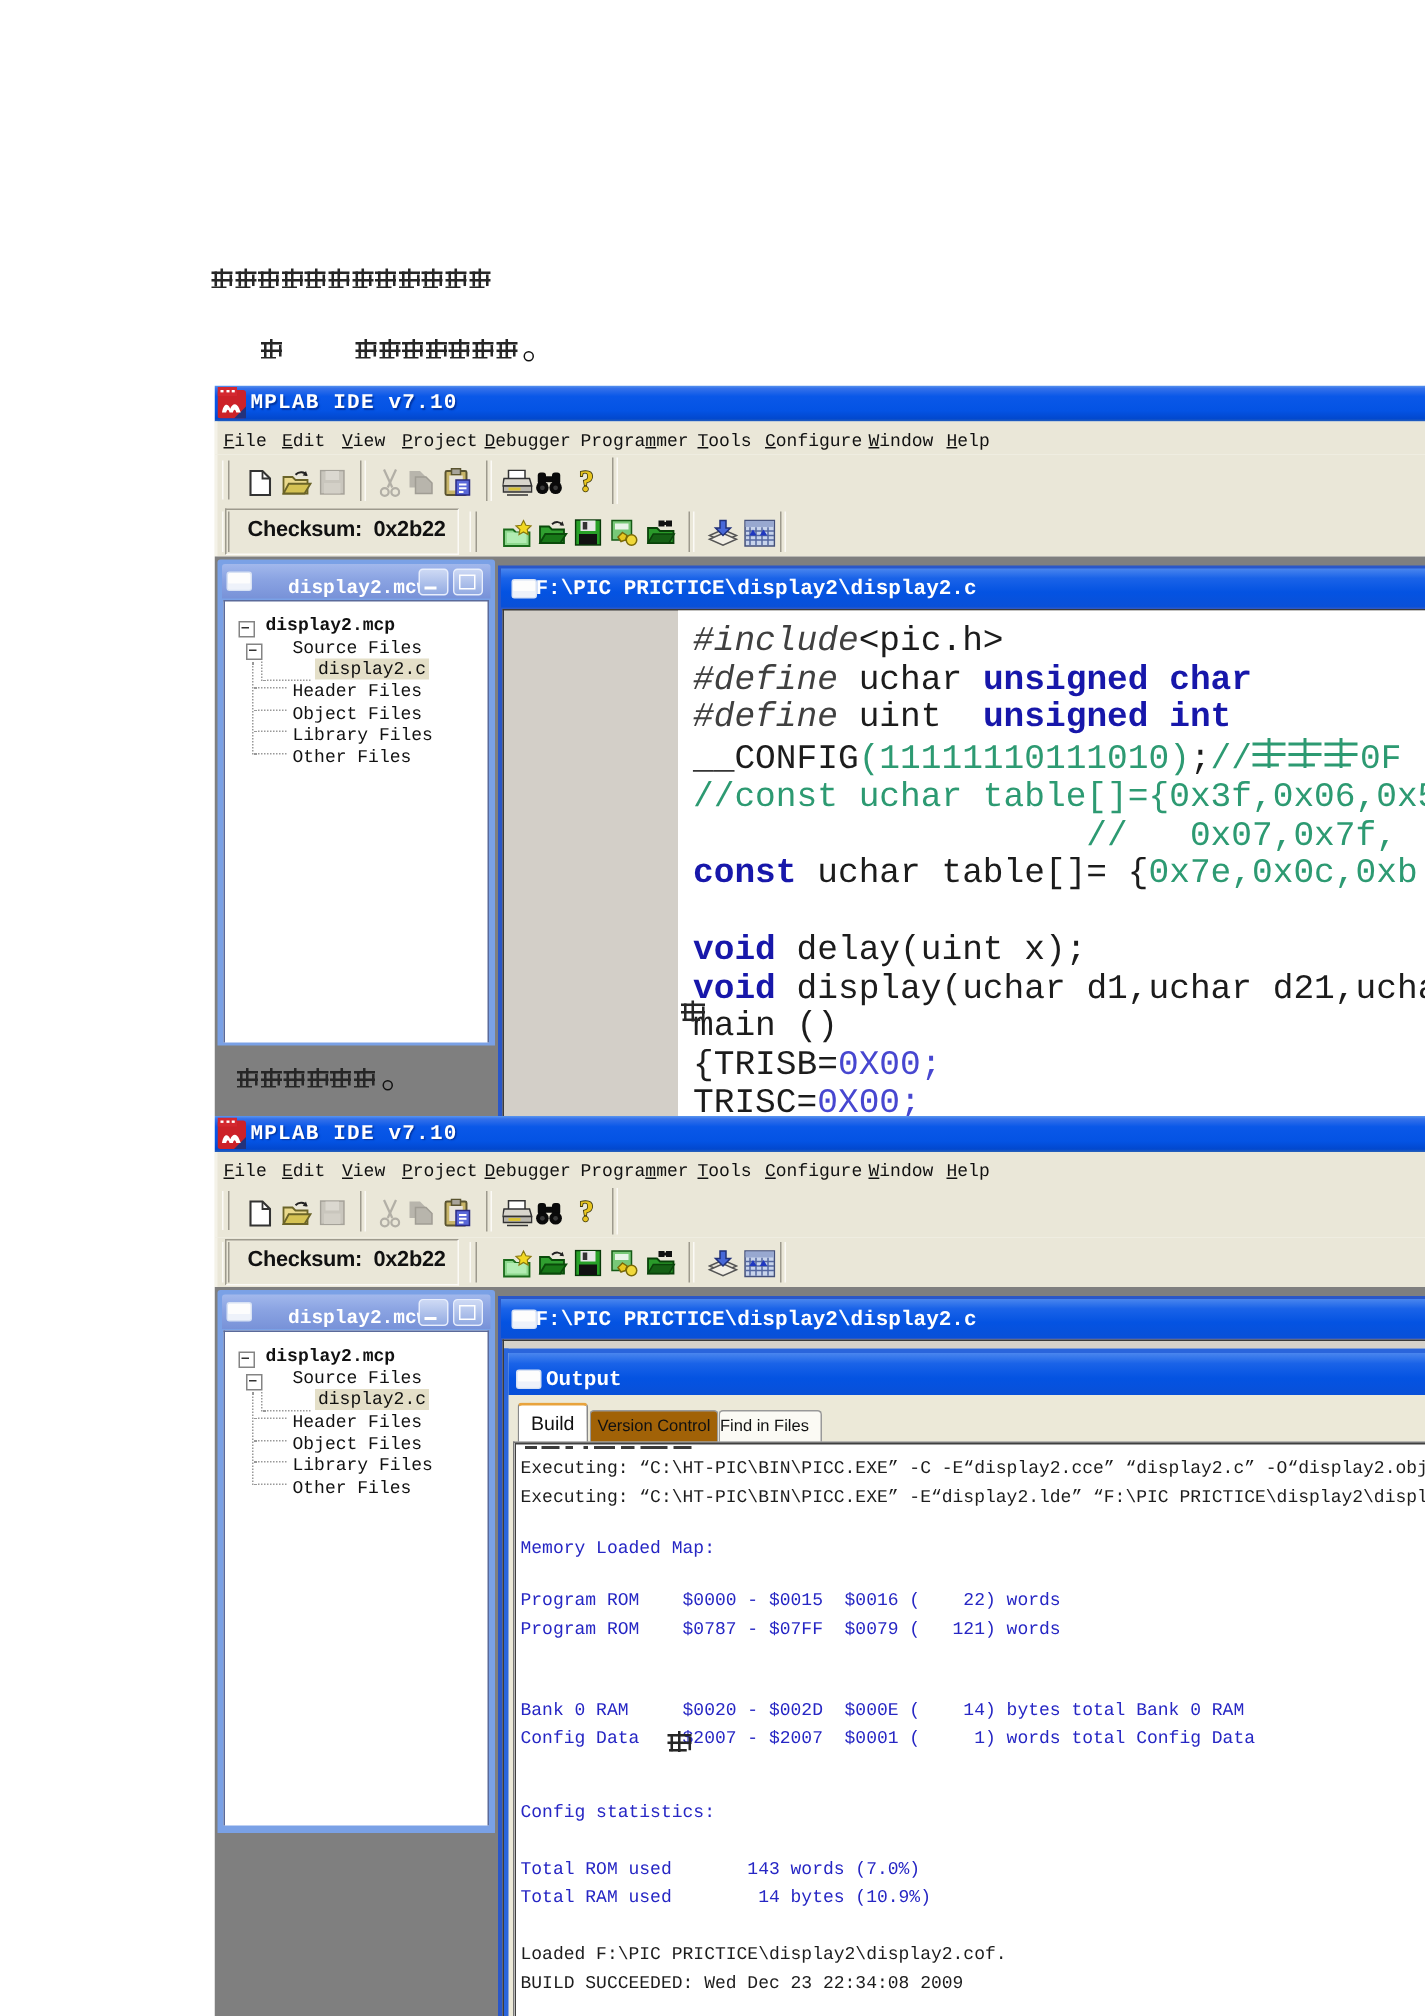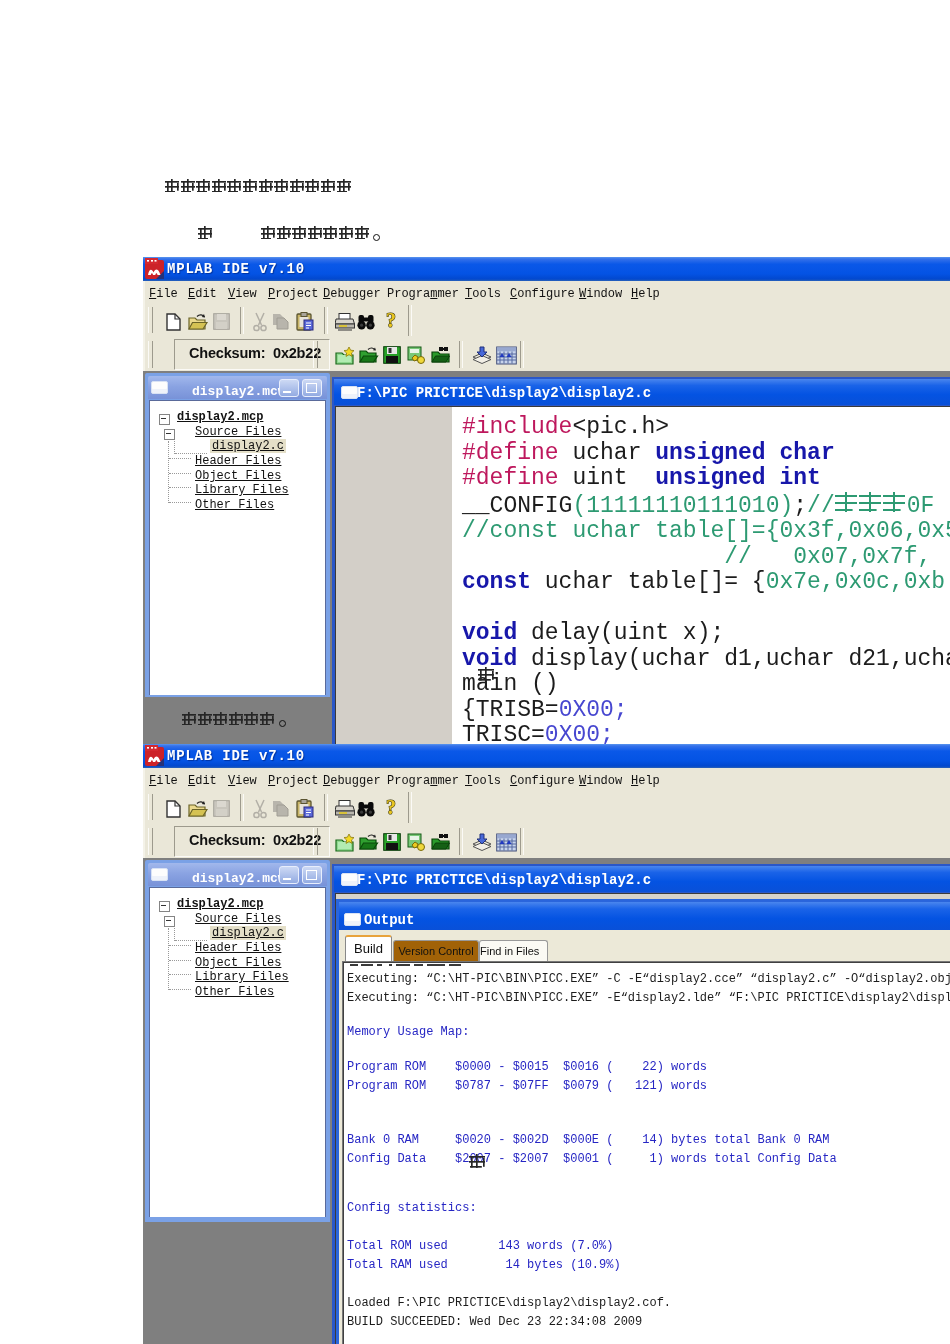--- a/index.html
+++ b/index.html
@@ -1,17 +1,17 @@
 <!DOCTYPE html>
 <html><head><meta charset="utf-8">
 <style>
 html,body{margin:0;padding:0;background:#fff;}
 #page{position:relative;width:950px;height:1344px;background:#fff;overflow:hidden;
  font-family:"Liberation Sans",sans-serif;}
-.abs{position:absolute;margin-left:24px;}
+.abs{position:absolute;}
 
 .cj{display:inline-block;width:14px;height:14px;margin-right:1.6px;vertical-align:top;
 background-image:linear-gradient(#262626,#262626),linear-gradient(#262626,#262626),linear-gradient(#262626,#262626),linear-gradient(#262626,#262626),linear-gradient(#262626,#262626),linear-gradient(#262626,#262626);
 background-size:100% 1.7px,1.7px 90%,100% 1.7px,74% 1.7px,1.7px 72%,1.7px 55%;
 background-position:0 2.5px,52% 1px,0 7.5px,13% 12.5px,2px 3px,96% 5px;
 background-repeat:no-repeat;}
 
 .shot{position:absolute;left:143px;width:807px;overflow:hidden;}
 .tbar{position:absolute;left:0;top:0;width:100%;height:24px;
 background:linear-gradient(180deg,#5a96ee 0%,#3571ea 8%,#0a58e8 30%,#0453e4 70%,#0248ce 92%,#2a62b8 100%);}
@@ -26,31 +26,31 @@
 
 .w1{position:absolute;left:2px;top:116px;width:185px;background:#7aa1e6;border-radius:2px 2px 0 0;}
 .wtitle{position:absolute;left:3px;top:3px;right:3px;height:23px;
 background:linear-gradient(180deg,#a2b8ec,#8aa3e2 45%,#7892d8);border-radius:2px 2px 0 0;}
 .wtxt{position:absolute;left:29px;top:11px;color:#fff;font:bold 13px "Liberation Mono",monospace;margin-left:18px;}
 .client{position:absolute;left:4px;top:27px;right:4px;background:#fff;border:1px solid #5a6a9a;border-bottom:none;}
 .wicon{position:absolute;width:15px;height:11px;background:#fdfdfd;border:1px solid #d8e2f4;border-radius:2px;box-shadow:inset 0 -4px 0 #eef2fa;}
 .wbtn{position:absolute;top:6px;width:18px;height:16px;border:1px solid #e8eefc;border-radius:3px;
 background:linear-gradient(180deg,#cdd9f4,#93abe2);}
 
-.trow{position:absolute;white-space:pre;font:12px "Liberation Mono",monospace;color:#111;text-decoration:underline;}
+.trow{position:absolute;white-space:pre;font:12px "Liberation Mono",monospace;color:#111;}
 .tbox{position:absolute;width:9px;height:9px;background:#fff;border:1px solid #848484;}
 .tbox:after{content:"";position:absolute;left:1px;top:3px;width:5px;height:1px;background:#333;}
 
 .w2{position:absolute;top:120px;background:#2a57c8;}
 .wtitle2{position:absolute;left:2px;top:2px;right:0;height:26px;
 background:linear-gradient(180deg,#4a86ee,#1a63e8 25%,#0453e2 60%,#0950d8);}
 .wtxt2{position:absolute;color:#fff;font:bold 14px "Liberation Mono",monospace;}
 .code{font:23px "Liberation Mono",monospace;line-height:25.5px;color:#1c1c1c;white-space:pre;margin:0;}
 .code b{color:#1717aa;}
-.cd{color:#be185d;}
+.cd{color:#404040;font-style:italic;}
 .cg{color:#2d9a72;}
 .cn{color:#4747d0;}
 .gcj{display:inline-block;width:22px;height:20px;margin-right:2px;
 background-image:linear-gradient(#2d9a72,#2d9a72),linear-gradient(#2d9a72,#2d9a72),linear-gradient(#2d9a72,#2d9a72),linear-gradient(#2d9a72,#2d9a72);
 background-size:100% 2.2px,2.2px 100%,100% 2.2px,80% 2.2px;
 background-position:0 3px,50% 0,0 10px,10% 17px;background-repeat:no-repeat;}
 
 .out{position:absolute;font:12px "Liberation Mono",monospace;letter-spacing:0;white-space:pre;color:#1c1c1c;}
 .blu{color:#2626c4;}
 .icon{position:absolute;}
@@ -453,21 +453,21 @@
  <div style="position:absolute;left:11px;top:62px;width:8px;height:2px;background:#3a3a3a"></div>
 <div style="position:absolute;left:22px;top:62px;width:12px;height:2px;background:#3a3a3a"></div>
 <div style="position:absolute;left:38px;top:62px;width:5px;height:2px;background:#3a3a3a"></div>
 <div style="position:absolute;left:50px;top:62px;width:3px;height:2px;background:#3a3a3a"></div>
 <div style="position:absolute;left:57px;top:62px;width:14px;height:2px;background:#3a3a3a"></div>
 <div style="position:absolute;left:75px;top:62px;width:9px;height:2px;background:#3a3a3a"></div>
 <div style="position:absolute;left:88px;top:62px;width:18px;height:2px;background:#3a3a3a"></div>
 <div style="position:absolute;left:110px;top:62px;width:12px;height:2px;background:#3a3a3a"></div>
  <div class="out" style="left:8px;top:70px">Executing: “C:\HT-PIC\BIN\PICC.EXE” -C -E“display2.cce” “display2.c” -O“display2.obj”</div>
  <div class="out" style="left:8px;top:89px">Executing: “C:\HT-PIC\BIN\PICC.EXE” -E“display2.lde” “F:\PIC PRICTICE\display2\display2</div>
- <div class="out blu" style="left:8px;top:123px">Memory Usage Map:</div>
+ <div class="out blu" style="left:8px;top:123px">Memory Loaded Map:</div>
  <div class="out blu" style="left:8px;top:158px">Program ROM    $0000 - $0015  $0016 (    22) words</div>
  <div class="out blu" style="left:8px;top:177px">Program ROM    $0787 - $07FF  $0079 (   121) words</div>
  <div class="out blu" style="left:8px;top:231px">Bank 0 RAM     $0020 - $002D  $000E (    14) bytes total Bank 0 RAM</div>
  <div class="out blu" style="left:8px;top:250px">Config Data    $2007 - $2007  $0001 (     1) words total Config Data</div>
  <div class="out blu" style="left:8px;top:299px">Config statistics:</div>
  <div class="out blu" style="left:8px;top:337px">Total ROM used       143 words (7.0%)</div>
  <div class="out blu" style="left:8px;top:356px">Total RAM used        14 bytes (10.9%)</div>
  <div class="out" style="left:8px;top:394px">Loaded F:\PIC PRICTICE\display2\display2.cof.</div>
  <div class="out" style="left:8px;top:413px">BUILD SUCCEEDED: Wed Dec 23 22:34:08 2009</div>
 </div>

